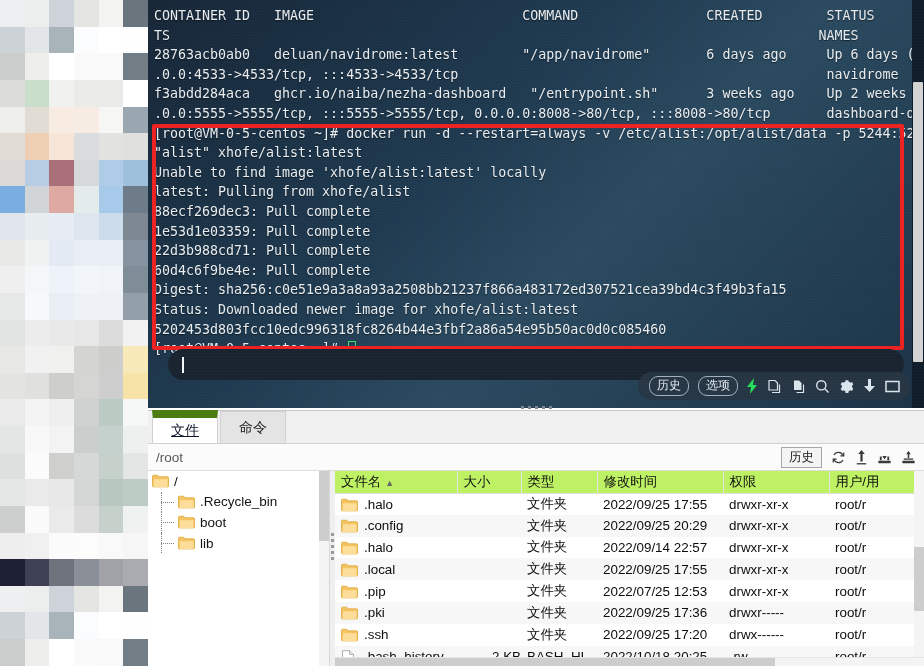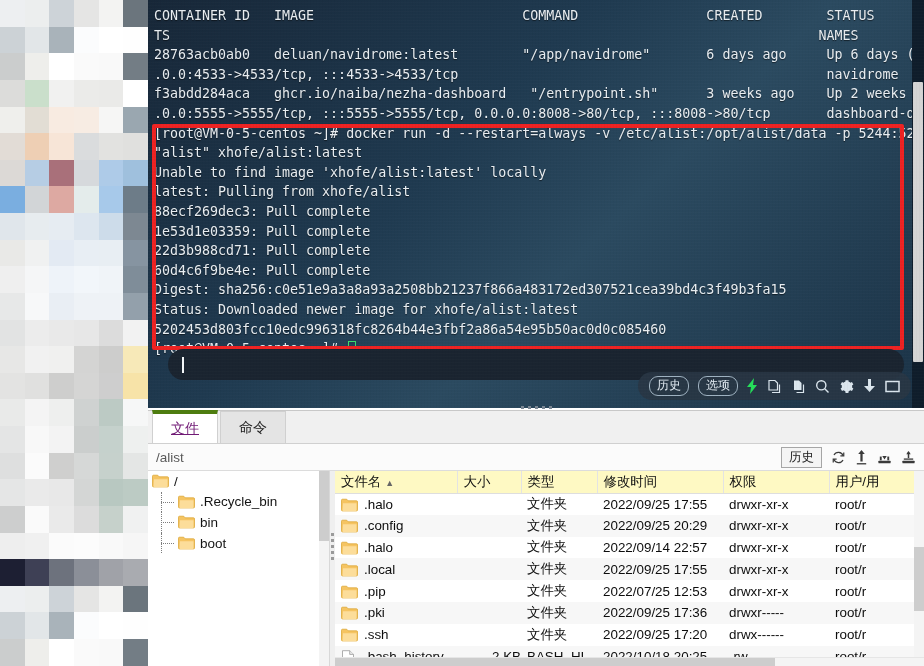--- a/index.html
+++ b/index.html
@@ -174,23 +174,23 @@
     font-size: 14px;
     color: #1c1c1c;
     cursor: pointer;
     background: #e4e4e4;
     border: 1px solid #d0d0d0;
     border-bottom: none;
     margin-right: 2px;
   }
   .tab.active {
     background: #ffffff;
-    border-top: 4px solid #4d7c0f;
+    border-top: 8px solid #4d7c0f;
     height: 33px;
-    color: #701a75;
+    color: #0f172a;
     text-decoration: underline;
   }
 
   
   #pathbar {
     position: relative;
     height: 27px;
     background: #fbfbfb;
     border-bottom: 1px solid #dcdcdc;
     display: flex;
@@ -293,21 +293,21 @@
     width: 592px;
     border-collapse: collapse;
     table-layout: fixed;
     font-size: 13.4px;
     color: #0d0d0d;
   }
   table.flist th {
     height: 22px;
     font-weight: normal;
     text-align: left;
-    background: #fef9c3;
+    background: #bef264;
     border-bottom: 1px solid #dedede;
     border-right: 1px solid #e3e3e3;
     padding: 0 0 0 6px;
     font-size: 13.4px;
     color: #101010;
     white-space: nowrap;
     cursor: pointer;
     position: relative;
     margin-top: 23px;
   }
@@ -573,21 +573,21 @@
   </div>
 
   <div id="filemgr">
 
     <div id="tabstrip">
       <div class="tab active">文件</div>
       <div class="tab">命令</div>
     </div>
 
     <div id="pathbar">
-      <div class="path-text">/alist</div>
+      <div class="path-text">/root</div>
       <div class="right-tools">
         <div class="btn-sm">历史</div>
         <span class="gicon">
           <svg width="15" height="15" viewBox="0 0 16 16" fill="none" stroke="currentColor" stroke-width="1.3">
             <path d="M13 6.2A5.3 5.3 0 003.2 5.4"></path>
               <path d="M3 9.8A5.3 5.3 0 0012.8 10.6"></path>
             <path d="M13.6 2.6v3.6h-3.6"></path>
               <path d="M2.4 13.4V9.8h3.6"></path>
           </svg>
         </span>
@@ -640,31 +640,31 @@
               <span>.Recycle_bin</span>
             </div>
             <div class="tree-row child">
               <span class="guide"></span>
               <span class="folder">
                 <svg width="17" height="14" viewBox="0 0 17 14">
                   <path d="M0.5 2.2a1 1 0 011-1h4.2l1.4 1.6h8.4a1 1 0 011 1v8.1a1 1 0 01-1 1H1.5a1 1 0 01-1-1z" fill="#f5c462" stroke="#d8a128" stroke-width="0.7"></path>
                   <path d="M2 5.2h13.5v7.2a0.8 0.8 0 01-.8.8H2.3a.8.8 0 01-.8-.8z" fill="#fcdd9a"></path>
                 </svg>
               </span>
-              <span>bin</span>
+              <span>boot</span>
             </div>
             <div class="tree-row child">
               <span class="guide"></span>
               <span class="folder">
                 <svg width="17" height="14" viewBox="0 0 17 14">
                   <path d="M0.5 2.2a1 1 0 011-1h4.2l1.4 1.6h8.4a1 1 0 011 1v8.1a1 1 0 01-1 1H1.5a1 1 0 01-1-1z" fill="#f5c462" stroke="#d8a128" stroke-width="0.7"></path>
                   <path d="M2 5.2h13.5v7.2a0.8 0.8 0 01-.8.8H2.3a.8.8 0 01-.8-.8z" fill="#fcdd9a"></path>
                 </svg>
               </span>
-              <span>boot</span>
+              <span>lib</span>
             </div>
           </div>
         <div id="tree-scroll">
           <div class="thumb"></div>
         </div>
       </div>
 
       <div id="splitter">
         <span style="top:62px"></span>
           <span style="top:68px"></span>

